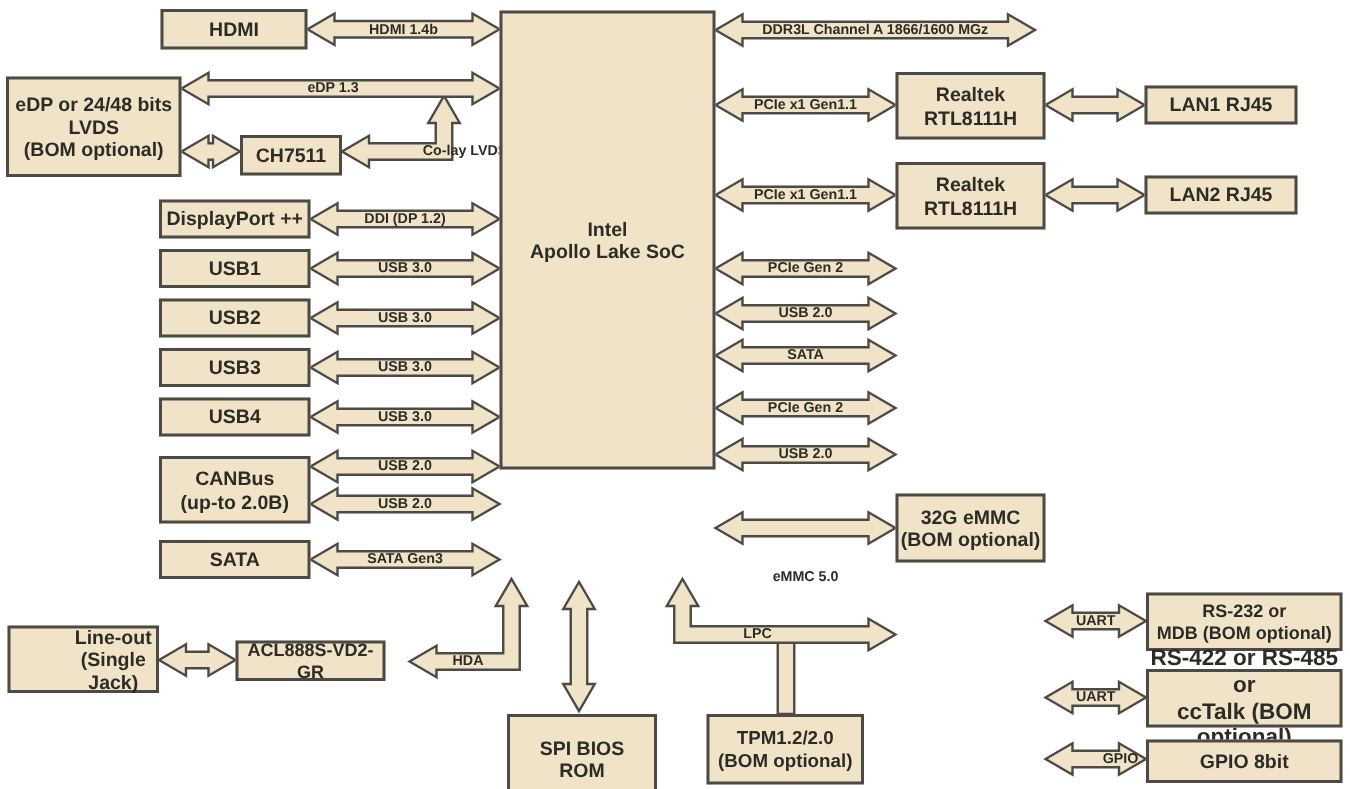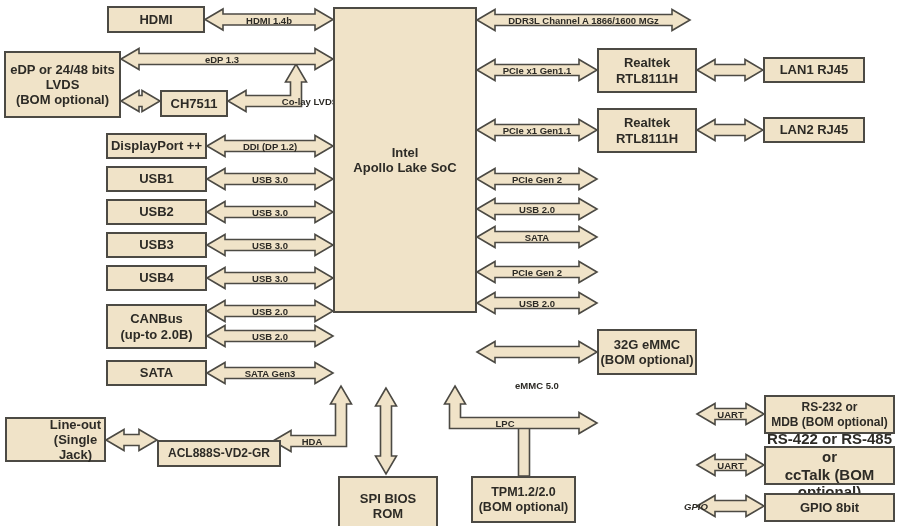--- a/index.html
+++ b/index.html
@@ -75,38 +75,38 @@
     <div class="alabel" style="left: 537px; top: 70px;">PCIe x1 Gen1.1</div>
     <div class="alabel" style="left: 537px; top: 130px;">PCIe x1 Gen1.1</div>
     <div class="alabel" style="left: 537px; top: 179px;">PCIe Gen 2</div>
     <div class="alabel" style="left: 537px; top: 209px;">USB 2.0</div>
     <div class="alabel" style="left: 537px; top: 237px;">SATA</div>
     <div class="alabel" style="left: 537px; top: 272px;">PCIe Gen 2</div>
     <div class="alabel" style="left: 537px; top: 303px;">USB 2.0</div>
     <div class="alabel" style="left: 537px; top: 352px; margin-top: 33px;">eMMC 5.0</div>
     <div class="alabel" style="left: 730.5px; top: 414px;">UART</div>
     <div class="alabel" style="left: 730.5px; top: 465px;">UART</div>
-    <div class="alabel" style="left: 696px; top: 506px; font-style: italic;">GPIO</div>
+    <div class="alabel" style="left: 747px; top: 506px;">GPIO</div>
     <div class="alabel" style="left: 222px; top: 59px;">eDP 1.3</div>
     <div class="box" style="left: 107px; top: 6px; width: 98px; height: 27px;"><span>HDMI</span></div>
     <div class="box" style="left: 4px; top: 51px; width: 117px; height: 67px;"><span>eDP or 24/48 bits
 LVDS
 (BOM optional)</span></div>
     <div class="box" style="left: 160px; top: 90px; width: 68px; height: 27px;"><span>CH7511</span></div>
     <div class="box" style="left: 106px; top: 133px; width: 101px; height: 26px;"><span>DisplayPort ++</span></div>
     <div class="box" style="left: 106px; top: 166px; width: 101px; height: 26px;"><span>USB1</span></div>
     <div class="box" style="left: 106px; top: 199px; width: 101px; height: 26px;"><span>USB2</span></div>
     <div class="box" style="left: 106px; top: 232px; width: 101px; height: 26px;"><span>USB3</span></div>
     <div class="box" style="left: 106px; top: 265px; width: 101px; height: 26px;"><span>USB4</span></div>
     <div class="box" style="left: 106px; top: 304px; width: 101px; height: 45px;"><span>CANBus
 (up-to 2.0B)</span></div>
     <div class="box" style="left: 106px; top: 360px; width: 101px; height: 26px;"><span>SATA</span></div>
     <div class="box" style="left: 5px; top: 417px; width: 101px; height: 45px; padding-left: 40px;"><span>Line-out
 (Single Jack)</span></div>
-    <div class="box" style="left: 157px; top: 440px; width: 124px; height: 27px; font-size: 12px;"><span>ACL888S-VD2-GR</span></div>
+    <div class="box" style="left: 157px; top: 427px; width: 100px; height: 27px; font-size: 12px;"><span>ACL888S-VD2-GR</span></div>
     <div class="box" style="left: 333px; top: 7px; width: 144px; height: 306px;"><span>Intel
 Apollo Lake SoC</span></div>
     <div class="box" style="left: 338px; top: 476px; width: 100px; height: 60px;"><span>SPI BIOS
 ROM</span></div>
     <div class="box" style="left: 471px; top: 476px; width: 105px; height: 47px; font-size: 12.5px;"><span>TPM1.2/2.0
 (BOM optional)</span></div>
     <div class="box" style="left: 597px; top: 48px; width: 100px; height: 45px;"><span>Realtek
 RTL8111H</span></div>
     <div class="box" style="left: 763px; top: 57px; width: 102px; height: 26px;"><span>LAN1 RJ45</span></div>
     <div class="box" style="left: 597px; top: 108px; width: 100px; height: 45px;"><span>Realtek

